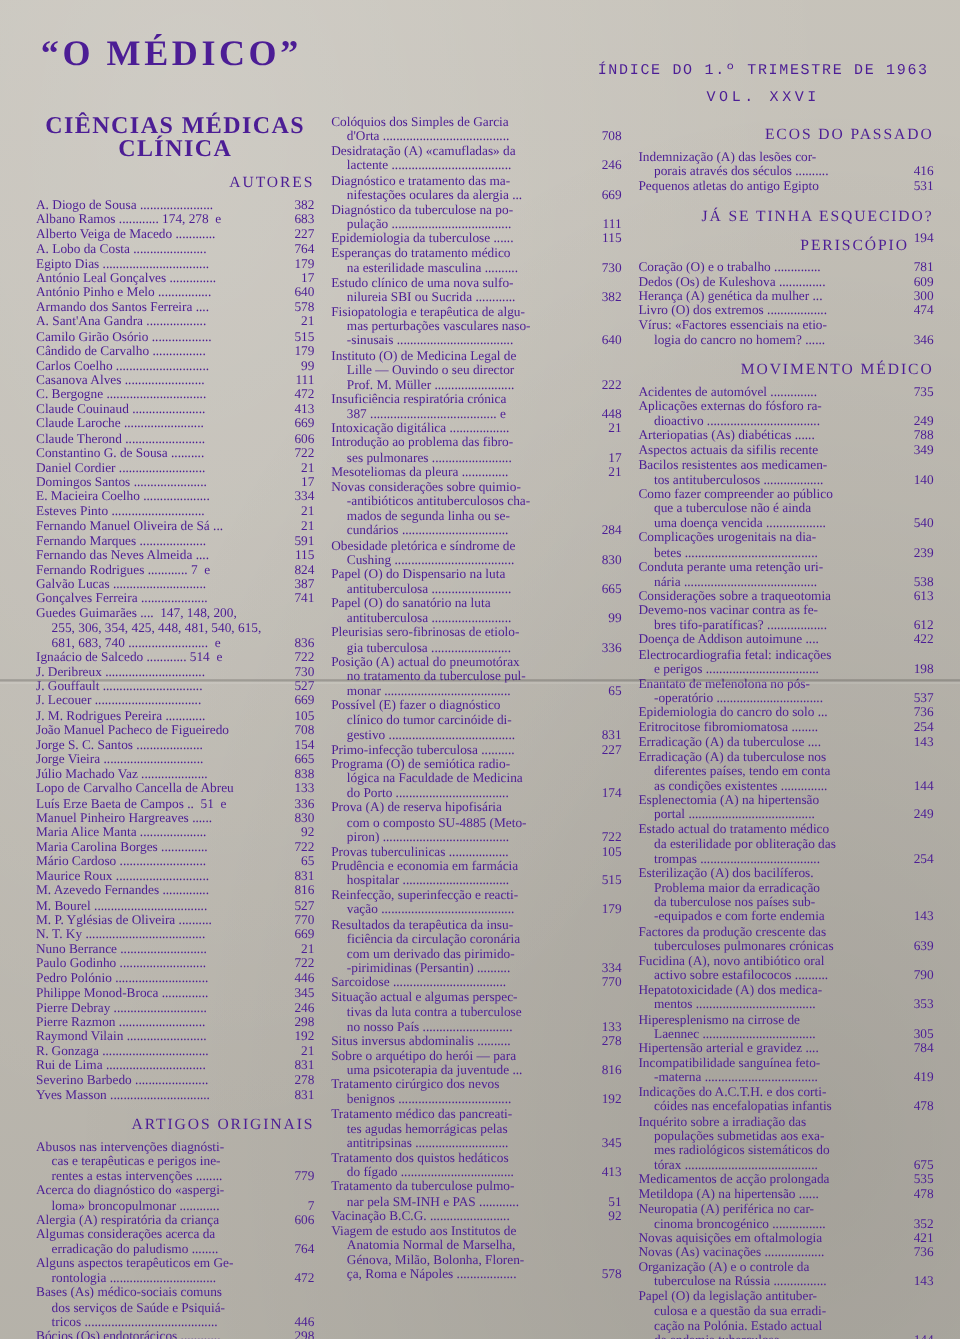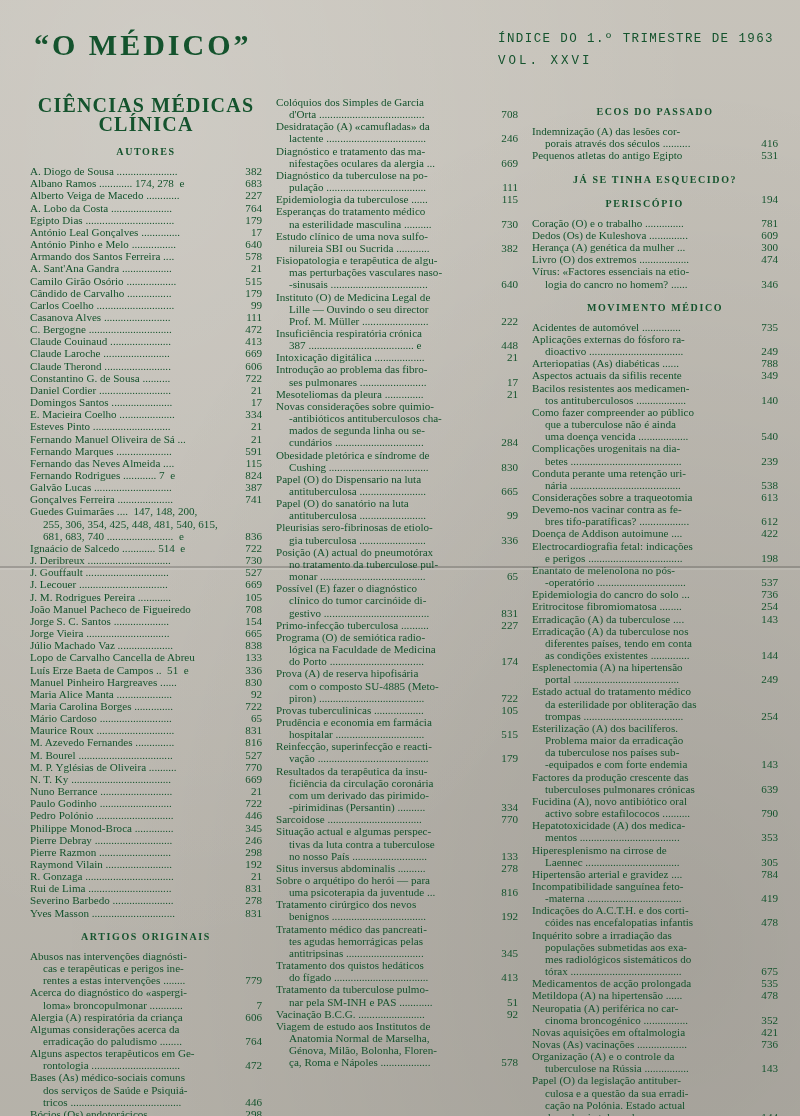--- a/index.html
+++ b/index.html
@@ -1,20 +1,20 @@
 <!DOCTYPE html>
 <html><head>
 <meta charset="utf-8">
 <style>
   html,body{margin:0;padding:0;background:#b9b6ae;}
   #page{
     position:relative;width:800px;height:1116px;
     background:#c3bfb6;
     font-family:"Liberation Serif", serif;
-    color:#14532d;
+    color:#4c1d95;
     overflow:hidden;
   }
   
   #page:before{
     content:"";position:absolute;inset:0;
     background:
       radial-gradient(ellipse at 20% 10%, rgba(255,255,255,.16), rgba(255,255,255,0) 60%),
       radial-gradient(ellipse at 85% 85%, rgba(0,0,0,.10), rgba(0,0,0,0) 65%),
       linear-gradient(180deg, rgba(255,255,255,.06), rgba(0,0,0,.07));
     pointer-events:none;
@@ -23,38 +23,38 @@
   .seam{position:absolute;left:0;right:0;height:2px;background:rgba(0,0,0,.18);}
   .seam.s1{top:566px;}
   .seam.s2{top:568px;background:rgba(255,255,255,.10);}
 
   .masthead{position:absolute;left:34px;top:28px;width:740px;height:62px;}
   .logo{
     font-family:"Liberation Serif", serif;
     font-weight:bold;font-size:30px;letter-spacing:3px;
   }
   .idx{
-    position:absolute;right:0;top:0;text-align:left;
+    position:absolute;right:0;top:20px;text-align:center;
     font-family:"Liberation Mono", monospace;
     font-size:12.5px;letter-spacing:1.4px;line-height:22px;
   }
   .vol{letter-spacing:3px;}
 
   .cols{position:absolute;left:30px;top:96px;width:748px;}
   .col{position:absolute;top:0;font-size:11.2px;line-height:12.1px;}
   .col.c1{left:0;width:232px;}
   .col.c2{left:246px;width:242px;}
   .col.c3{left:502px;width:246px;}
 
   h2.sect{
     text-align:center;font-size:20px;font-weight:bold;
     letter-spacing:1.2px;margin:0 0 2px 0;line-height:19px;
   }
   h3.sub{
-    text-align:center;font-size:10px;font-weight:bold;
+    text-align:right;font-size:13px;font-weight:normal;
     letter-spacing:1.6px;margin:12px 0 7px 0;
   }
   h3.sub.tight{margin-top:10px;}
 
   ul.entries{list-style:none;margin:0;padding:0;}
   ul.entries li{
     display:block;margin:0;padding:0 0 0 0;
     font-size:11.1px;line-height:12.15px;
     text-indent:0;
   }

